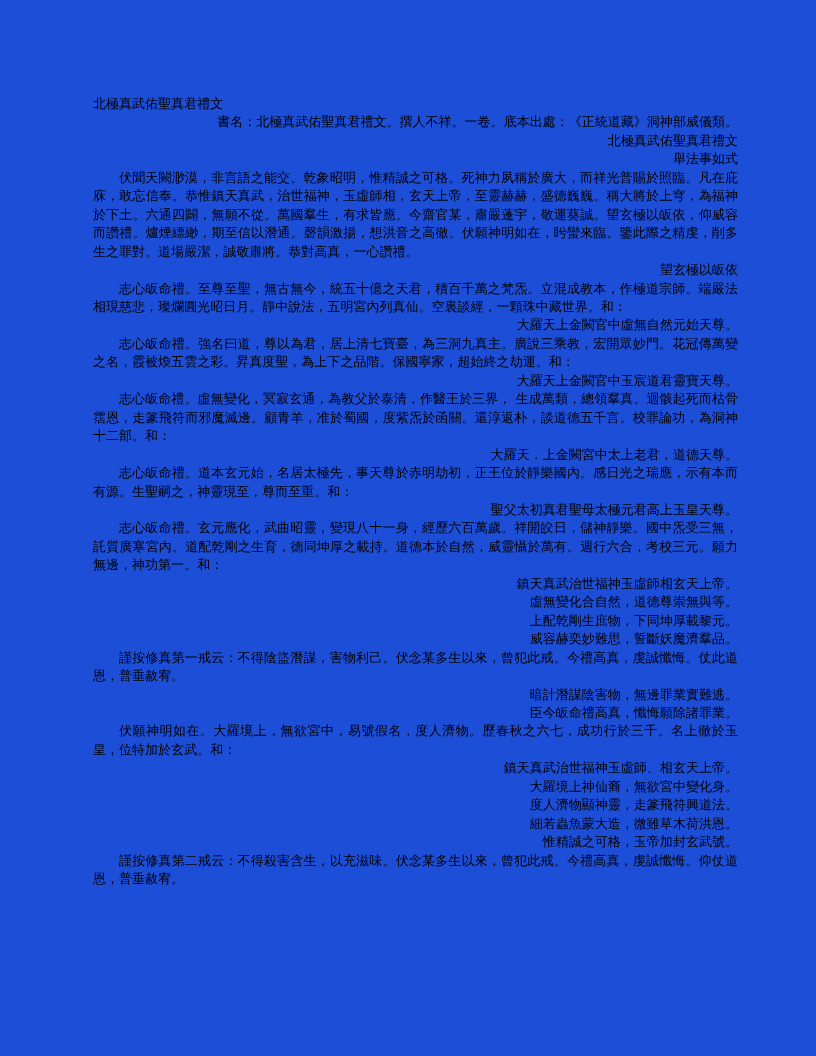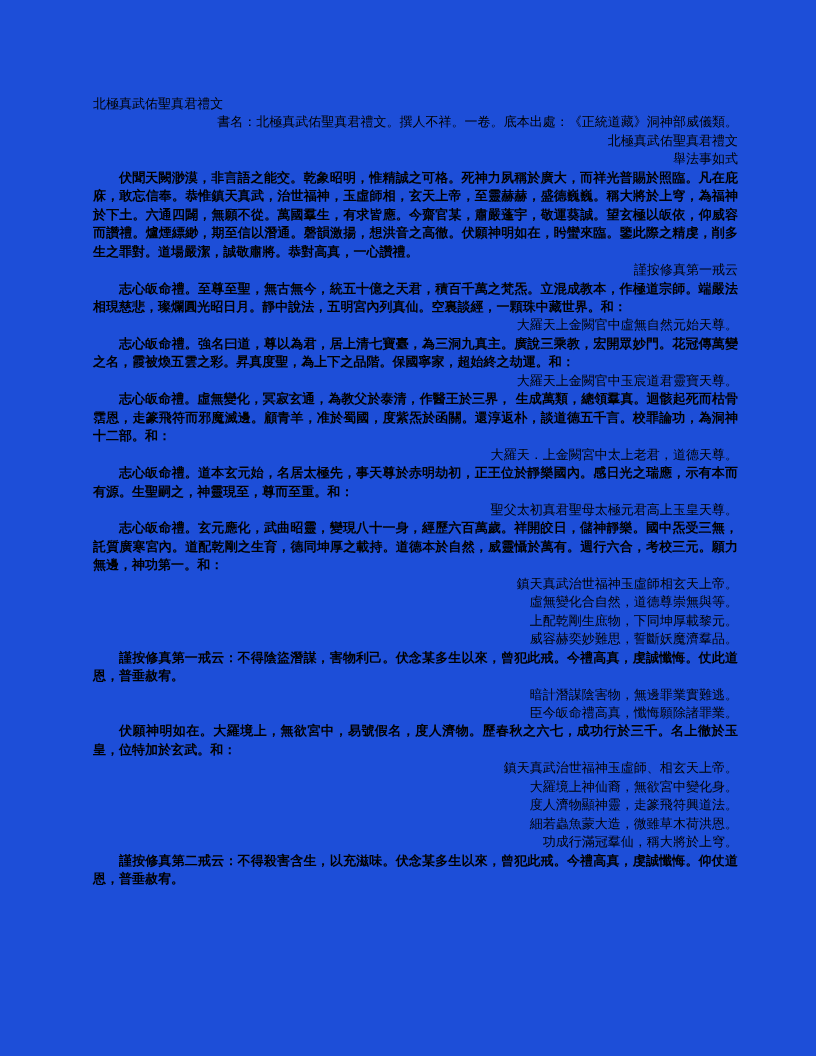--- a/index.html
+++ b/index.html
@@ -43,21 +43,20 @@
   p.flush {
     text-indent: 0;
   }
   
   p.ind1 {
     text-indent: 26px;
   }
   
   p.body {
     text-indent: 26px;
-    font-weight: bold;
   }
   
   p.short {
     text-align: right;
   }
   .spacer-end {
     height: 0;
   }
 </style>
 </head>
@@ -66,21 +65,21 @@
 <div class="page">
   <div class="content">
 
     <p class="ln flush">北極真武佑聖真君禮文</p>
     <p class="ln ind1 short">書名：北極真武佑聖真君禮文。撰人不祥。一卷。底本出處：《正統道藏》洞神部威儀類。</p>
     <p class="ln ind1 short">北極真武佑聖真君禮文</p>
     <p class="ln ind1 short">舉法事如式</p>
 
     <p class="ln body">伏聞天闕渺漠，非言語之能交。乾象昭明，惟精誠之可格。死神力夙稱於廣大，而祥光普賜於照臨。凡在庇庥，敢忘信奉。恭惟鎮天真武，治世福神，玉虛師相，玄天上帝，至靈赫赫，盛德巍巍。稱大將於上穹，為福神於下土。六通四闢，無願不從。萬國羣生，有求皆應。今齋官某，肅嚴蓬宇，敬運葵誠。望玄極以皈依，仰威容而讚禮。爐煙縹緲，期至信以潛通。磬韻激揚，想洪音之高徹。伏願神明如在，盻蠻來臨。鑒此際之精虔，削多生之罪對。道場嚴潔，誠敬肅將。恭對高真，一心讚禮。</p>
 
-    <p class="ln ind1 short">謹按修真第一戒云</p>
+    <p class="ln ind1 short">望玄極以皈依</p>
     <p class="ln body">志心皈命禮。至尊至聖，無古無今，統五十億之天君，積百千萬之梵炁。立混成教本，作極道宗師。端嚴法相現慈悲，璨爛圓光昭日月。靜中說法，五明宮內列真仙。空裏談經，一顆珠中藏世界。和：</p>
 
     <p class="ln ind1 short">大羅天上金闕官中虛無自然元始天尊。</p>
     <p class="ln body">志心皈命禮。強名曰道，尊以為君，居上清七寶臺，為三洞九真主。廣說三乘教，宏開眾妙門。花冠傳萬變之名，霞被煥五雲之彩。昇真度聖，為上下之品階。保國寧家，超始終之劫運。和：</p>
 
     <p class="ln ind1 short">大羅天上金闕官中玉宸道君靈寶天尊。</p>
     <p class="ln body">志心皈命禮。虛無變化，冥寂玄通，為教父於泰清，作醫王於三界， 生成萬類，總領羣真。迴骸起死而枯骨霑恩，走篆飛符而邪魔滅邊。顧青羊，准於蜀國，度紫炁於函關。還淳返朴，談道德五千言。校罪論功，為洞神十二部。和：</p>
 
     <p class="ln ind1 short">大羅天．上金闕宮中太上老君，道德天尊。</p>
     <p class="ln body">志心皈命禮。道本玄元始，名居太極先，事天尊於赤明劫初，正王位於靜樂國內。感日光之瑞應，示有本而有源。生聖嗣之，神靈現至，尊而至重。和：</p>
@@ -99,19 +98,19 @@
     <p class="ln ind1 short">暗計潛謀陰害物，無邊罪業實難逃。</p>
     <p class="ln ind1 short">臣今皈命禮高真，懺悔願除諸罪業。</p>
 
     <p class="ln body">伏願神明如在。大羅境上，無欲宮中，易號假名，度人濟物。歷春秋之六七，成功行於三千。名上徹於玉皇，位特加於玄武。和：</p>
 
     <p class="ln ind1 short">鎮天真武治世福神玉虛師、相玄天上帝。</p>
 
     <p class="ln ind1 short">大羅境上神仙裔，無欲宮中變化身。</p>
     <p class="ln ind1 short">度人濟物顯神靈，走篆飛符興道法。</p>
     <p class="ln ind1 short">細若蟲魚蒙大造，微雖草木荷洪恩。</p>
-    <p class="ln ind1 short">功成行滿冠羣仙，稱大將於上穹。</p>
+    <p class="ln ind1 short">惟精誠之可格，玉帝加封玄武號。</p>
 
     <p class="ln body">謹按修真第二戒云：不得殺害含生，以充滋味。伏念某多生以來，曾犯此戒。今禮高真，虔誠懺悔。仰仗道恩，普垂赦宥。</p>
 
     <div class="spacer-end"></div>
   </div>
 </div>
 
 </body></html>

